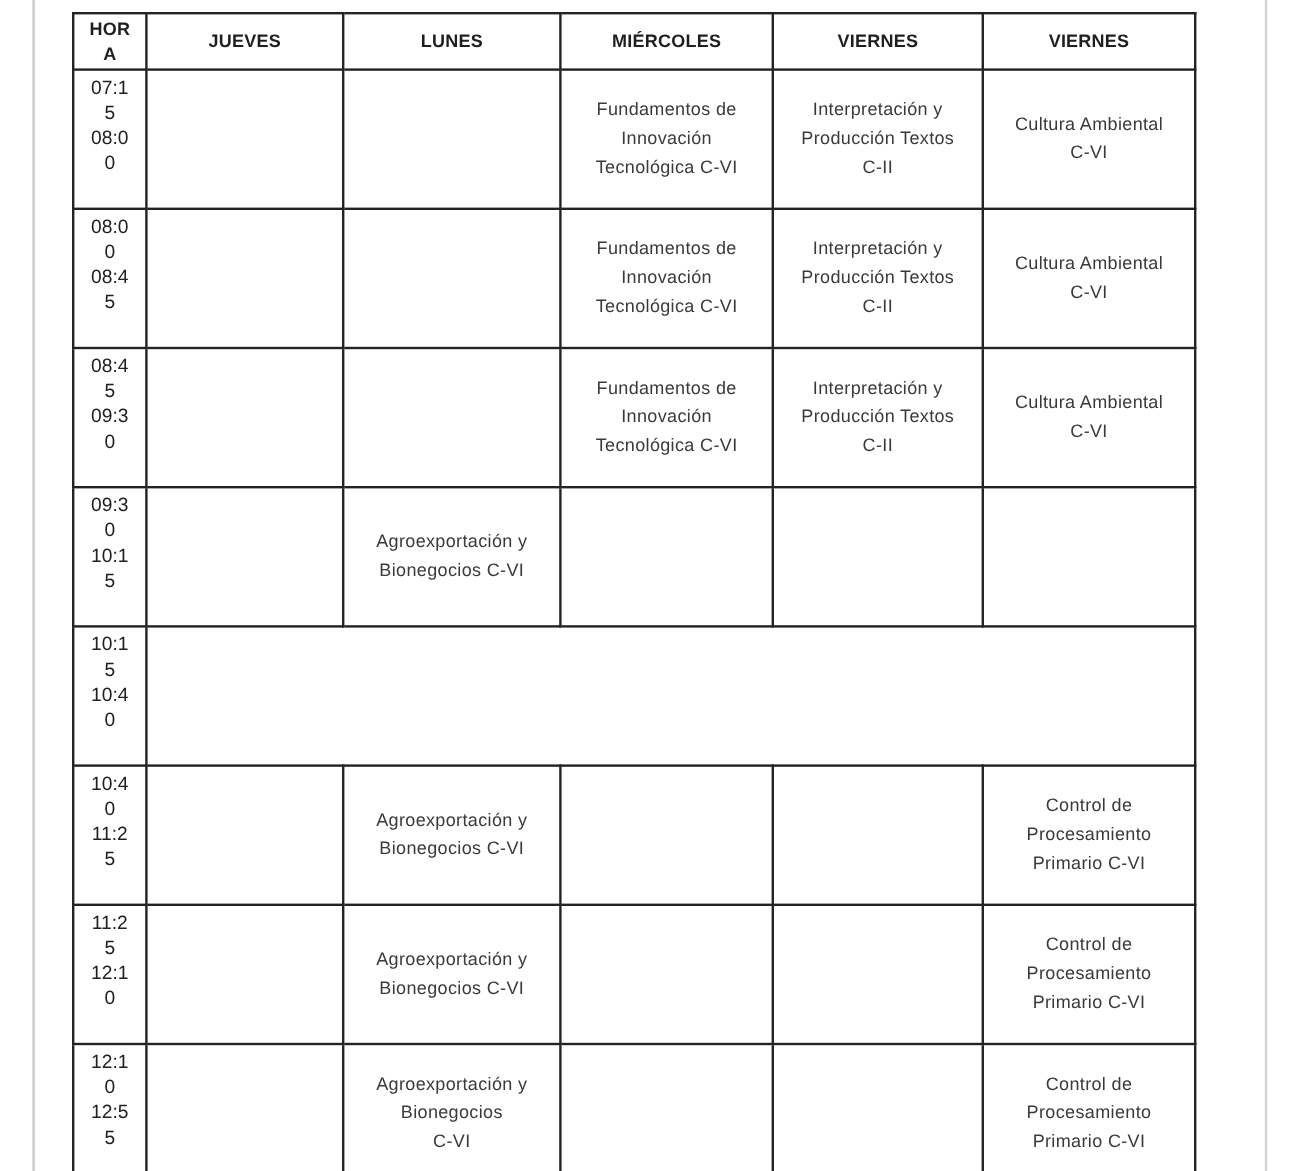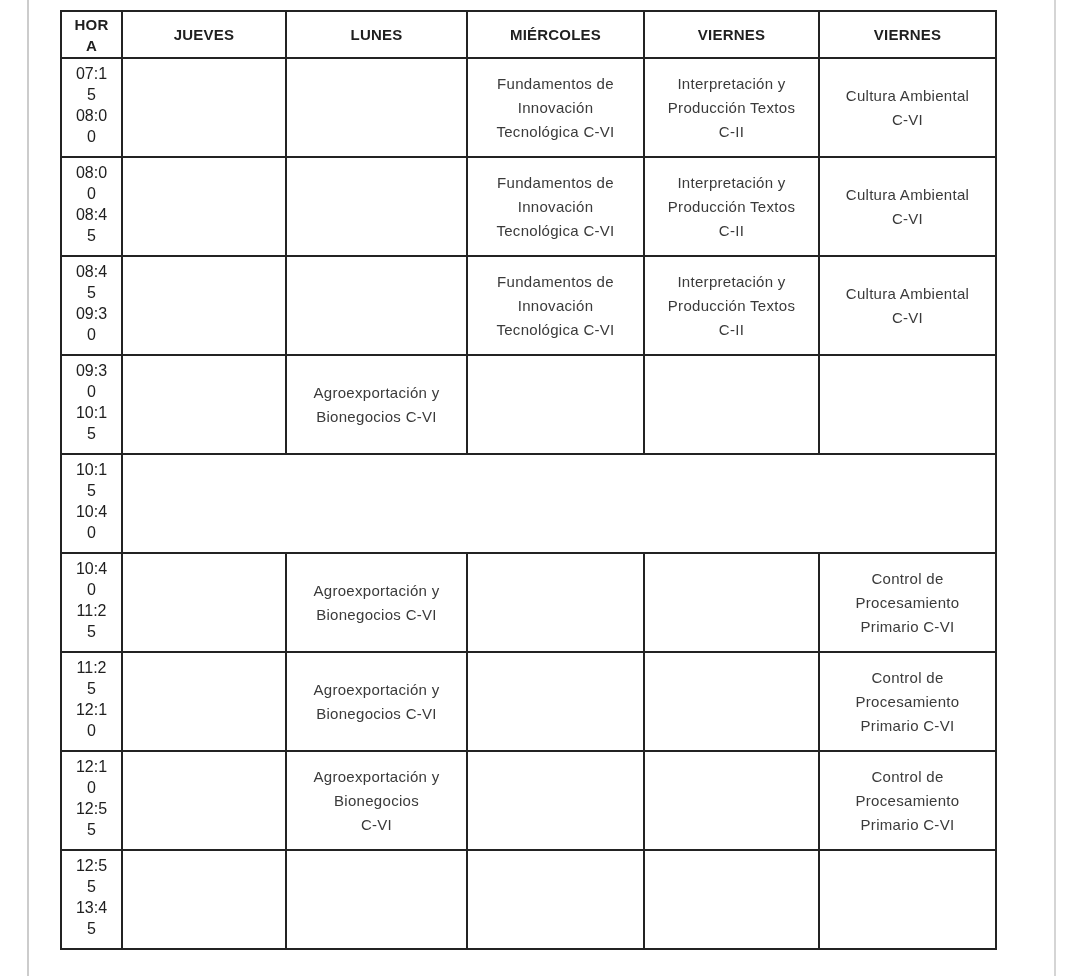--- a/index.html
+++ b/index.html
@@ -22,21 +22,21 @@
     width: 935px;
     border-collapse: collapse;
     table-layout: fixed;
   }
   .schedule th, .schedule td {
     border: 2px solid #232323;
     text-align: center;
     overflow: hidden;
   }
   .schedule thead tr { height: 47px; }
-  .schedule tbody tr { height: 99px; }
+  .schedule tbody tr { height: 116px; }
   .schedule th {
     font-size: 15px;
     font-weight: 700;
     color: #1f1f1f;
     line-height: 21px;
     vertical-align: middle;
     letter-spacing: 0.2px;
   }
   td.time-cell {
     vertical-align: top;

